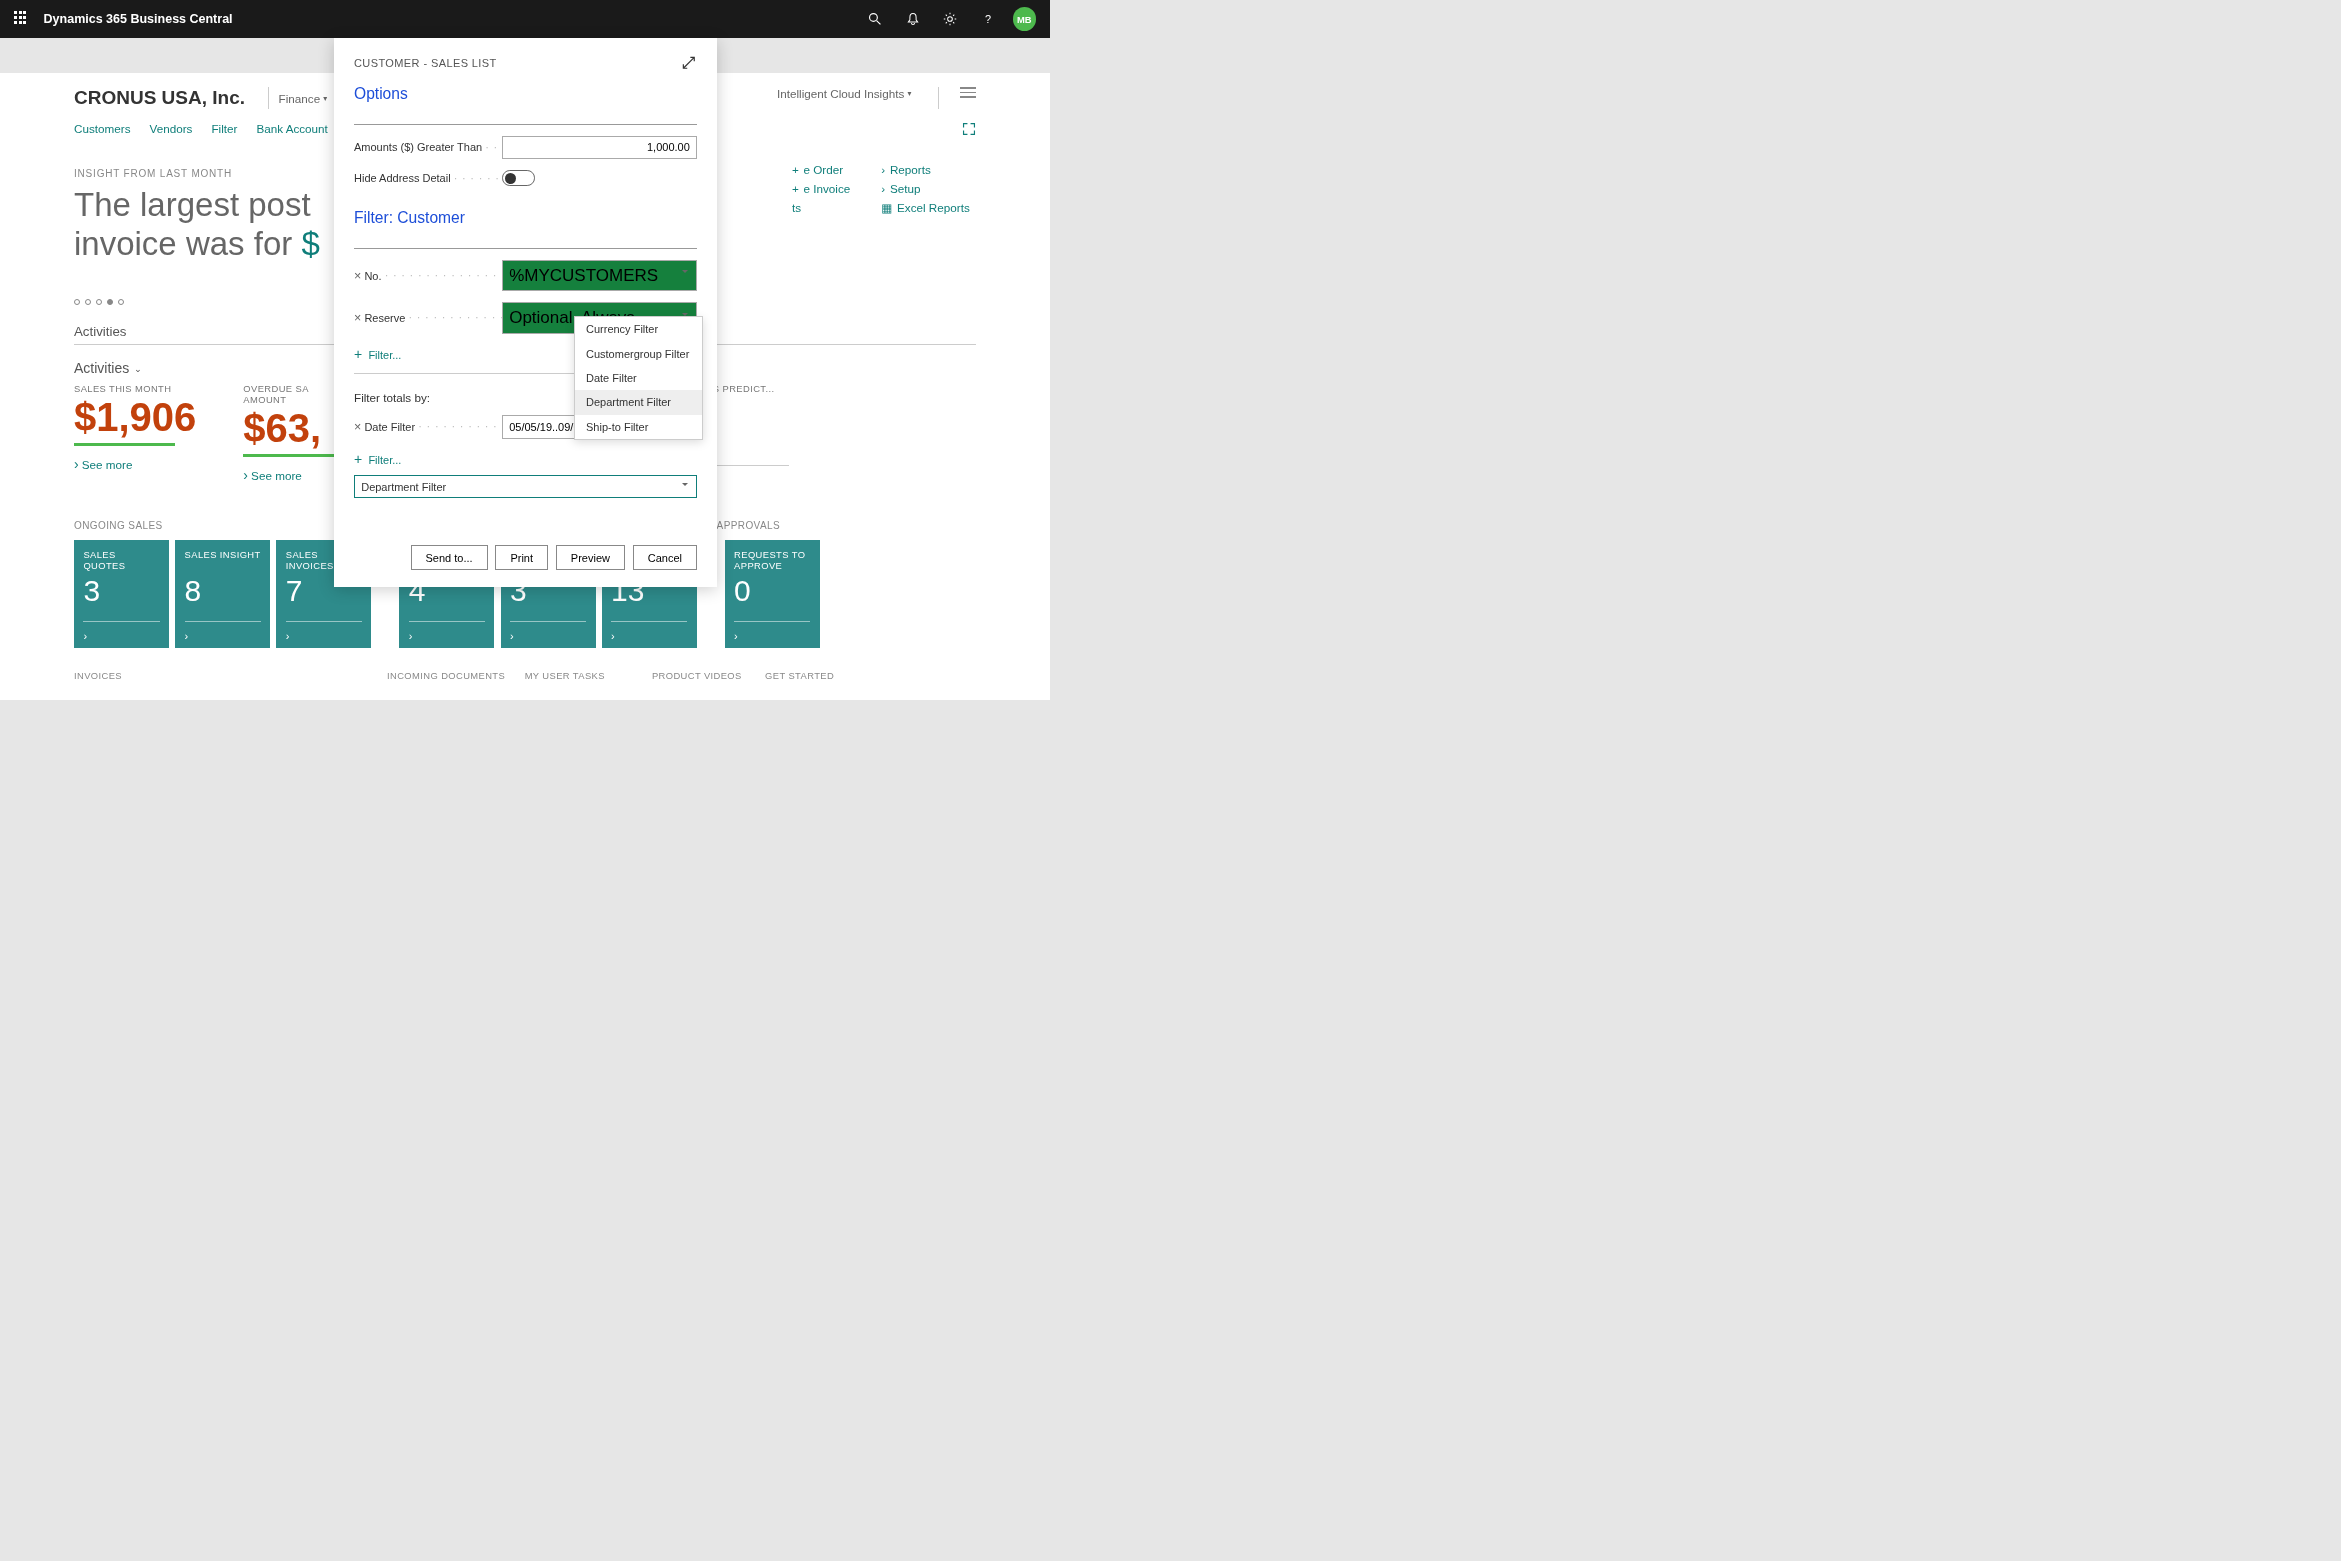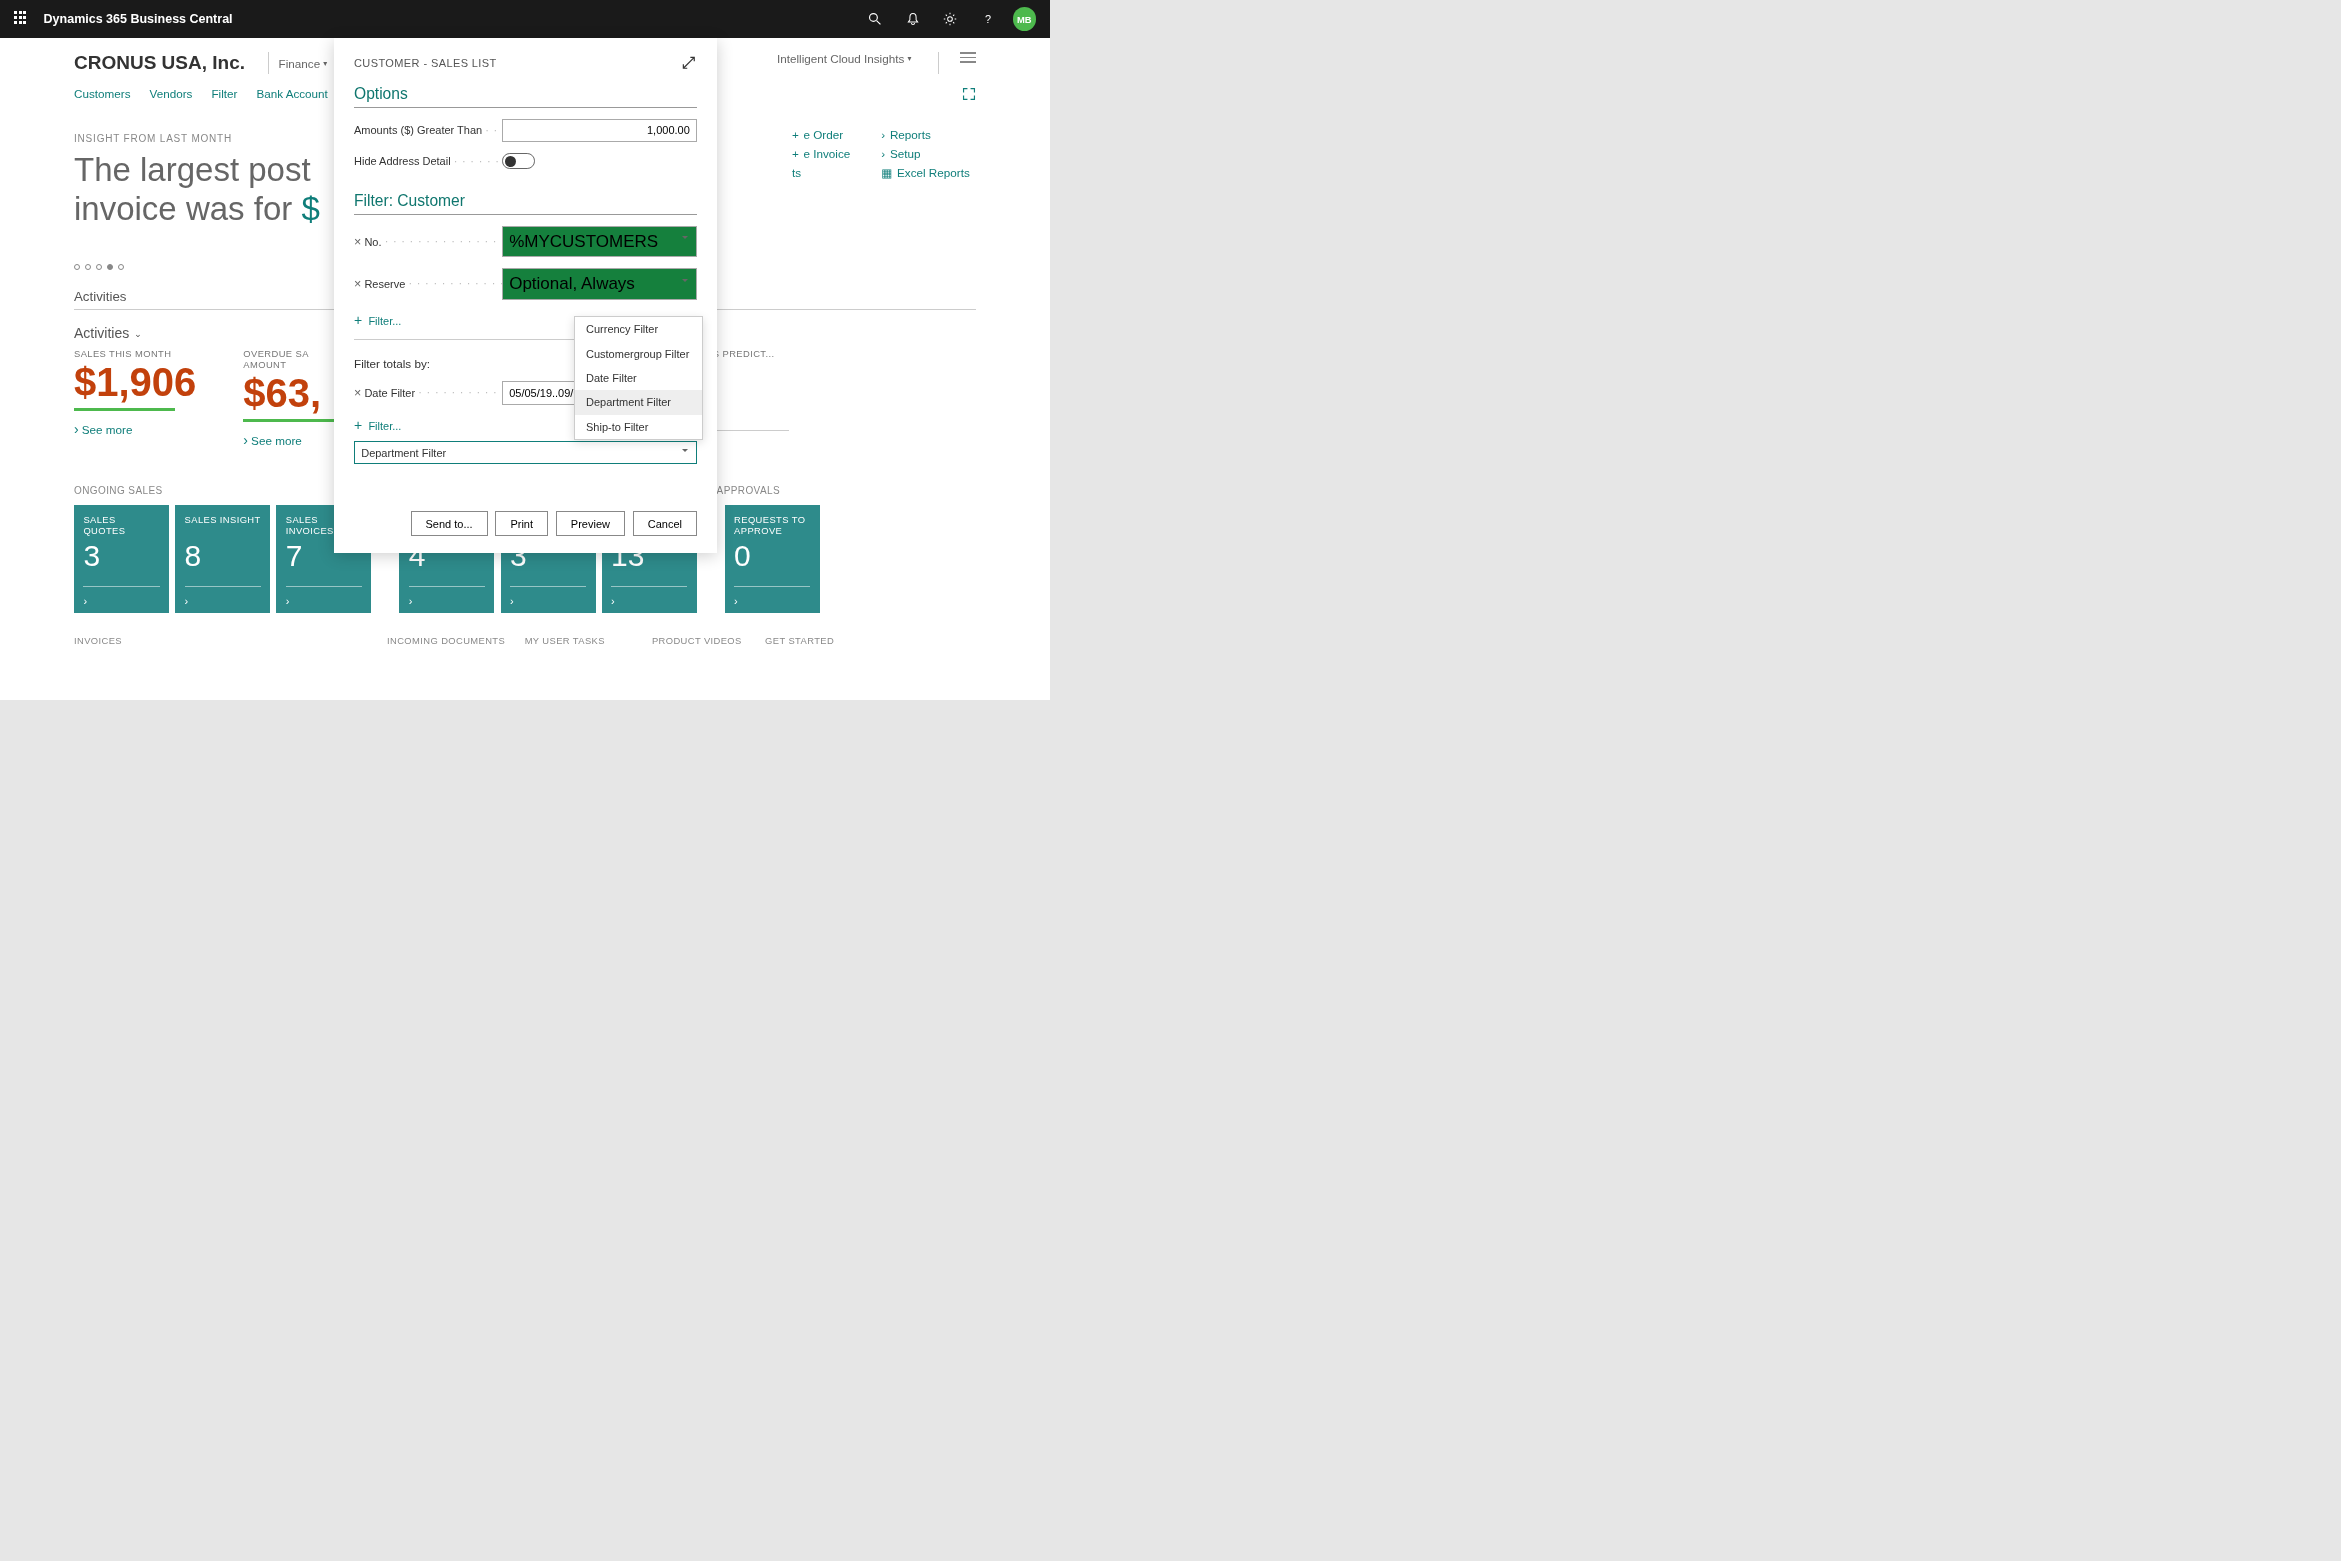--- a/index.html
+++ b/index.html
@@ -9,21 +9,21 @@
 .topbar { background: #1a1a1a; height: 38px; display: flex; align-items: center; padding: 12px 14px; color: #fff; }
 .topbar .waffle { width: 15.6px; height: 15.6px; display: grid; grid-template-columns: repeat(3,3.1px); grid-template-rows: repeat(3,3.1px); gap: 1.6px; margin-right: 14px; cursor: pointer; }
 .topbar .waffle span { background: #fff; }
 .topbar .title { font-size: 12.5px; font-weight: 600; }
 .topbar .spacer { flex: 1; }
 .topbar .ticon { width: 15.6px; height: 15.6px; margin-left: 22px; cursor: pointer; display: flex; align-items: center; justify-content: center; }
 .topbar .avatar { width: 23.4px; height: 23.4px; border-radius: 50%; background: #4db94d; color: #fff; font-size: 9.4px; font-weight: 600; display: flex; align-items: center; justify-content: center; margin-left: 17px; }
 
 
 .page { background: #fff; margin: 0; padding: 0 74px; position: relative; height: 662px; }
-.breadcrumb-row { display: flex; align-items: center; padding-top: 14px; }
+.breadcrumb-row { display: flex; align-items: center; padding-top: 14px; margin-top: 35px; }
 .company { font-size: 19px; font-weight: 600; color: #333; margin-right: 14px; }
 .divider-v { width: 0.8px; height: 22px; background: #ccc; margin: 0 9.4px; }
 .navitem { color: #666; font-size: 11.7px; margin-right: 17px; cursor: pointer; display: flex; align-items: center; }
 .navitem .chev { margin-left: 3.1px; font-size: 7.8px; }
 .nav-right { margin-left: auto; display: flex; align-items: flex-start; }
 .hamb { width: 15.6px; height: 11px; display: flex; flex-direction: column; justify-content: space-between; cursor: pointer; margin-left: 12.5px; }
 .hamb span { height: 1.6px; background: #888; }
 
 .tabs-row { display: flex; align-items: center; margin-top: 12.5px; position: relative; }
 .tab { color: #0f7e7a; font-size: 11.7px; margin-right: 19px; cursor: pointer; }
@@ -63,21 +63,21 @@
 .right-links { position: absolute; right: 78px; top: 90px; width: 180px; }
 .right-links .col { display:flex; gap: 31px;}
 .right-links a { display: block; color: #0f7e7a; font-size: 11.7px; margin-bottom: 6.2px; cursor: pointer; }
 .right-links .ic { margin-right: 4.7px; }
 
 
 .dialog { position: absolute; left: 334px; top: 38px; width: 383px; background: #fff; box-shadow: 0 3.1px 15.6px rgba(0,0,0,0.2); padding: 17px 20px; z-index: 10; }
 .dialog-header { display: flex; align-items: center; }
 .dialog-title { font-size: 11px; color: #555; letter-spacing: 0.4px; }
 .dialog-expand { margin-left: auto; cursor: pointer; }
-.dlg-section { font-size: 15.6px; color: #0f766e; margin-top: 14px; border-bottom: 0.8px solid #999; padding-bottom: 4px; }
+.dlg-section { font-size: 15.6px; color: #1d4ed8; margin-top: 14px; border-bottom: 0.8px solid #999; padding-bottom: 21px; }
 .dlg-row { display: flex; align-items: center; margin-top: 11px; }
 .dlg-label { font-size: 11px; color: #333; width: 148px; position: relative; overflow:hidden; white-space:nowrap;}
 .dlg-label::after { content: "· · · · · · · · · · · · · · · · · · · · · · · · · ·"; color: #bbb; margin-left: 3.1px; letter-spacing: 0.8px; position:absolute;}
 .dlg-label .rm { color: #666; margin-right: 3.1px; cursor:pointer; font-size:12.5px;}
 .dlg-input { flex: 1; border: 0.8px solid #aaa; padding: 4.7px 6.2px; font-size: 11px; text-align: right; }
 .dlg-input.left { text-align: left; }
 .dlg-select { flex: 1; border: 0.8px solid #aaa; padding: 4.7px 6.2px; font-size: 17px; position: relative; background: #15803d; }
 .dlg-select::after { content: ""; position: absolute; right: 7.8px; top: 9.4px; border: 3.9px solid transparent; border-top-color: #666; }
 .toggle { width: 33px; height: 15.6px; border: 0.8px solid #666; border-radius: 7.8px; position: relative; }
 .toggle::after { content: ""; width: 11px; height: 11px; background: #333; border-radius: 50%; position: absolute; top: 1.6px; left: 1.6px; }

